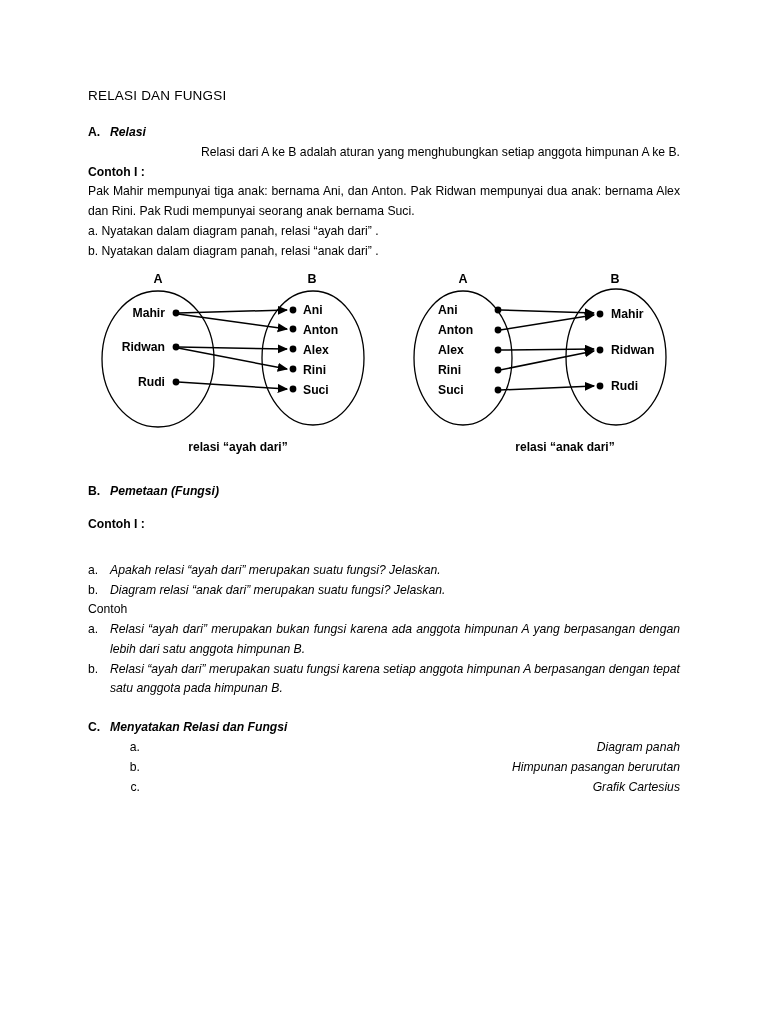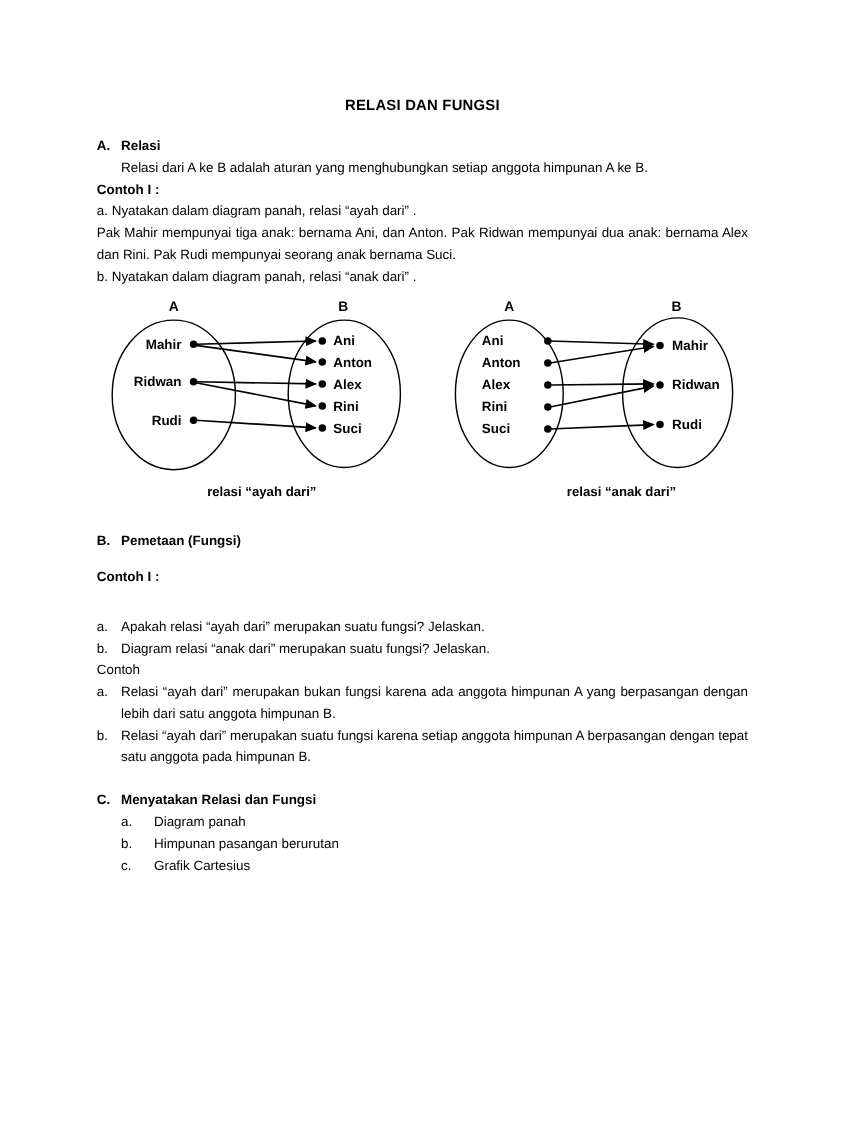--- a/index.html
+++ b/index.html
@@ -23,44 +23,44 @@
     background: #ffffff;
   }
   .doc {
     position: absolute;
     left: 88px;
     top: 88px;
     width: 592px;
   }
 
   .doc-title {
-    text-align: center;
-    font-weight: bold;
+    text-align: left;
+    font-weight: normal;
     font-size: 13.5px;
     letter-spacing: 0.2px;
     margin: 0 0 20px 0;
   }
 
   
   .row {
     display: flex;
     align-items: flex-start;
     font-size: 12.2px;
     line-height: 1.62;
   }
   .marker {
     flex: 0 0 auto;
     font-weight: bold;
   }
   .marker.plain { font-weight: normal; }
   .m-w22 { width: 22px; }
   .m-w30 { width: 30px; }
-  .body-text { flex: 1 1 auto; }
+  .body-text { flex: 1 1 auto; font-style: italic; }
   .just { text-align: justify; }
-  .indent-1 { padding-left: 22px; }
+  .indent-1 { padding-left: 22px; text-align: right; }
   .bold { font-weight: bold; }
   .block { font-size: 12.2px; line-height: 1.62; }
   .gap-m { height: 13px; }
   .gap-l { height: 19px; }
 
   
   .diagrams {
     position: relative;
     height: 196px;
     margin-top: 8px;
@@ -97,23 +97,23 @@
 
     <div class="row">
       <span class="marker m-w22">A.</span>
       <span class="body-text bold">Relasi</span>
     </div>
 
     <div class="block indent-1">Relasi dari A ke B adalah aturan yang menghubungkan setiap anggota himpunan A ke B.</div>
 
     <div class="block bold">Contoh I :</div>
 
+    <div class="block just">Pak Mahir mempunyai tiga anak: bernama Ani, dan Anton. Pak Ridwan mempunyai dua anak: bernama Alex dan Rini. Pak Rudi mempunyai seorang anak bernama Suci.</div>
+
     <div class="block">a. Nyatakan dalam diagram panah, relasi “ayah dari” .</div>
-
-    <div class="block just">Pak Mahir mempunyai tiga anak: bernama Ani, dan Anton. Pak Ridwan mempunyai dua anak: bernama Alex dan Rini. Pak Rudi mempunyai seorang anak bernama Suci.</div>
     <div class="block">b. Nyatakan dalam diagram panah, relasi “anak dari” .</div>
 
     <div class="diagrams">
 
       <svg class="diagram-svg" width="300" height="196" viewBox="0 0 300 196" xmlns="http://www.w3.org/2000/svg">
         <defs>
           <marker id="ah1" markerWidth="7" markerHeight="7" refX="6.2" refY="3" orient="auto" markerUnits="strokeWidth">
             <path d="M0,0 L7,3 L0,6 z" fill="#000"></path>
           </marker>
         </defs>

